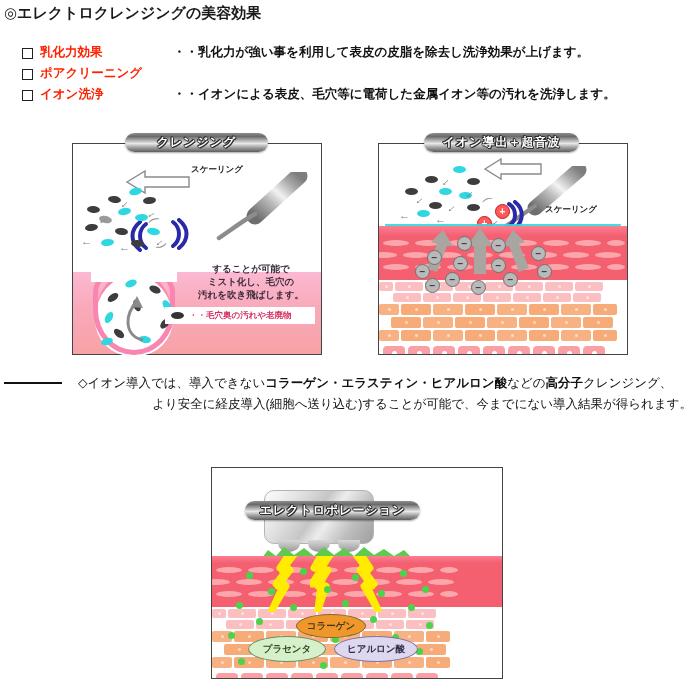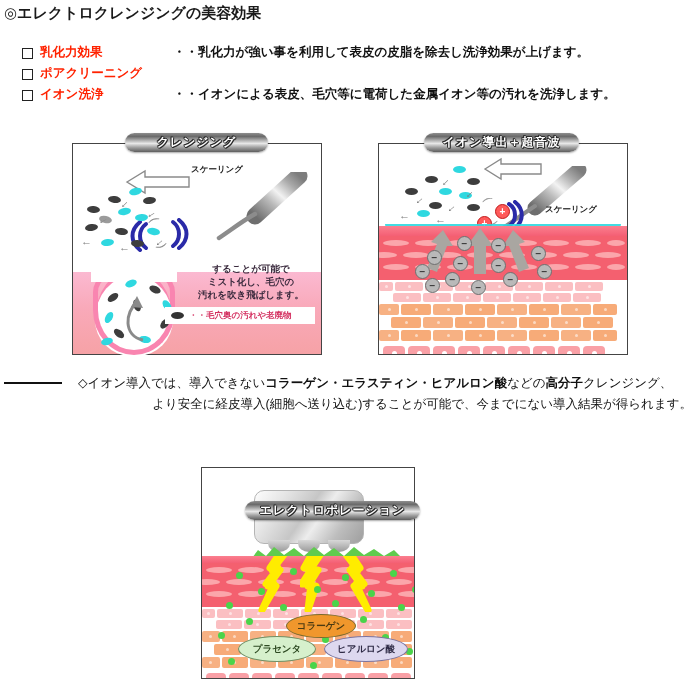--- a/index.html
+++ b/index.html
@@ -30,21 +30,21 @@
     width:133px;flex:0 0 auto;
   }
   .feat-desc{
     color:#111;font-size:12.5px;white-space:nowrap;font-weight:bold;
   }
 
   
   .panel{position:absolute;border:1px solid #444;background:#fff;box-sizing:border-box;}
   #panel-cleansing{left:72px;top:143px;width:250px;height:212px;}
   #panel-ion{left:378px;top:143px;width:250px;height:212px;}
-  #panel-electro{left:201px;top:467px;width:214px;height:212px;}
+  #panel-electro{left:211px;top:467px;width:292px;height:212px;}
 
   .banner{
     position:absolute;height:19px;line-height:19px;
     border-radius:10px;text-align:center;
     background:linear-gradient(to bottom,#8e8e8e 0%,#6a6a6a 18%,#cfcfcf 48%,#e8e8e8 55%,#9a9a9a 78%,#5e5e5e 100%);
     color:#ffffff;font-size:12px;font-weight:bold;white-space:nowrap;
     text-shadow:-1px 0 #2b2b2b,0 1px #2b2b2b,1px 0 #2b2b2b,0 -1px #2b2b2b,1px 1px #2b2b2b,-1px -1px #2b2b2b;
     z-index:6;letter-spacing:1px;
     box-shadow:0 1px 2px rgba(0,0,0,.35);
   }

